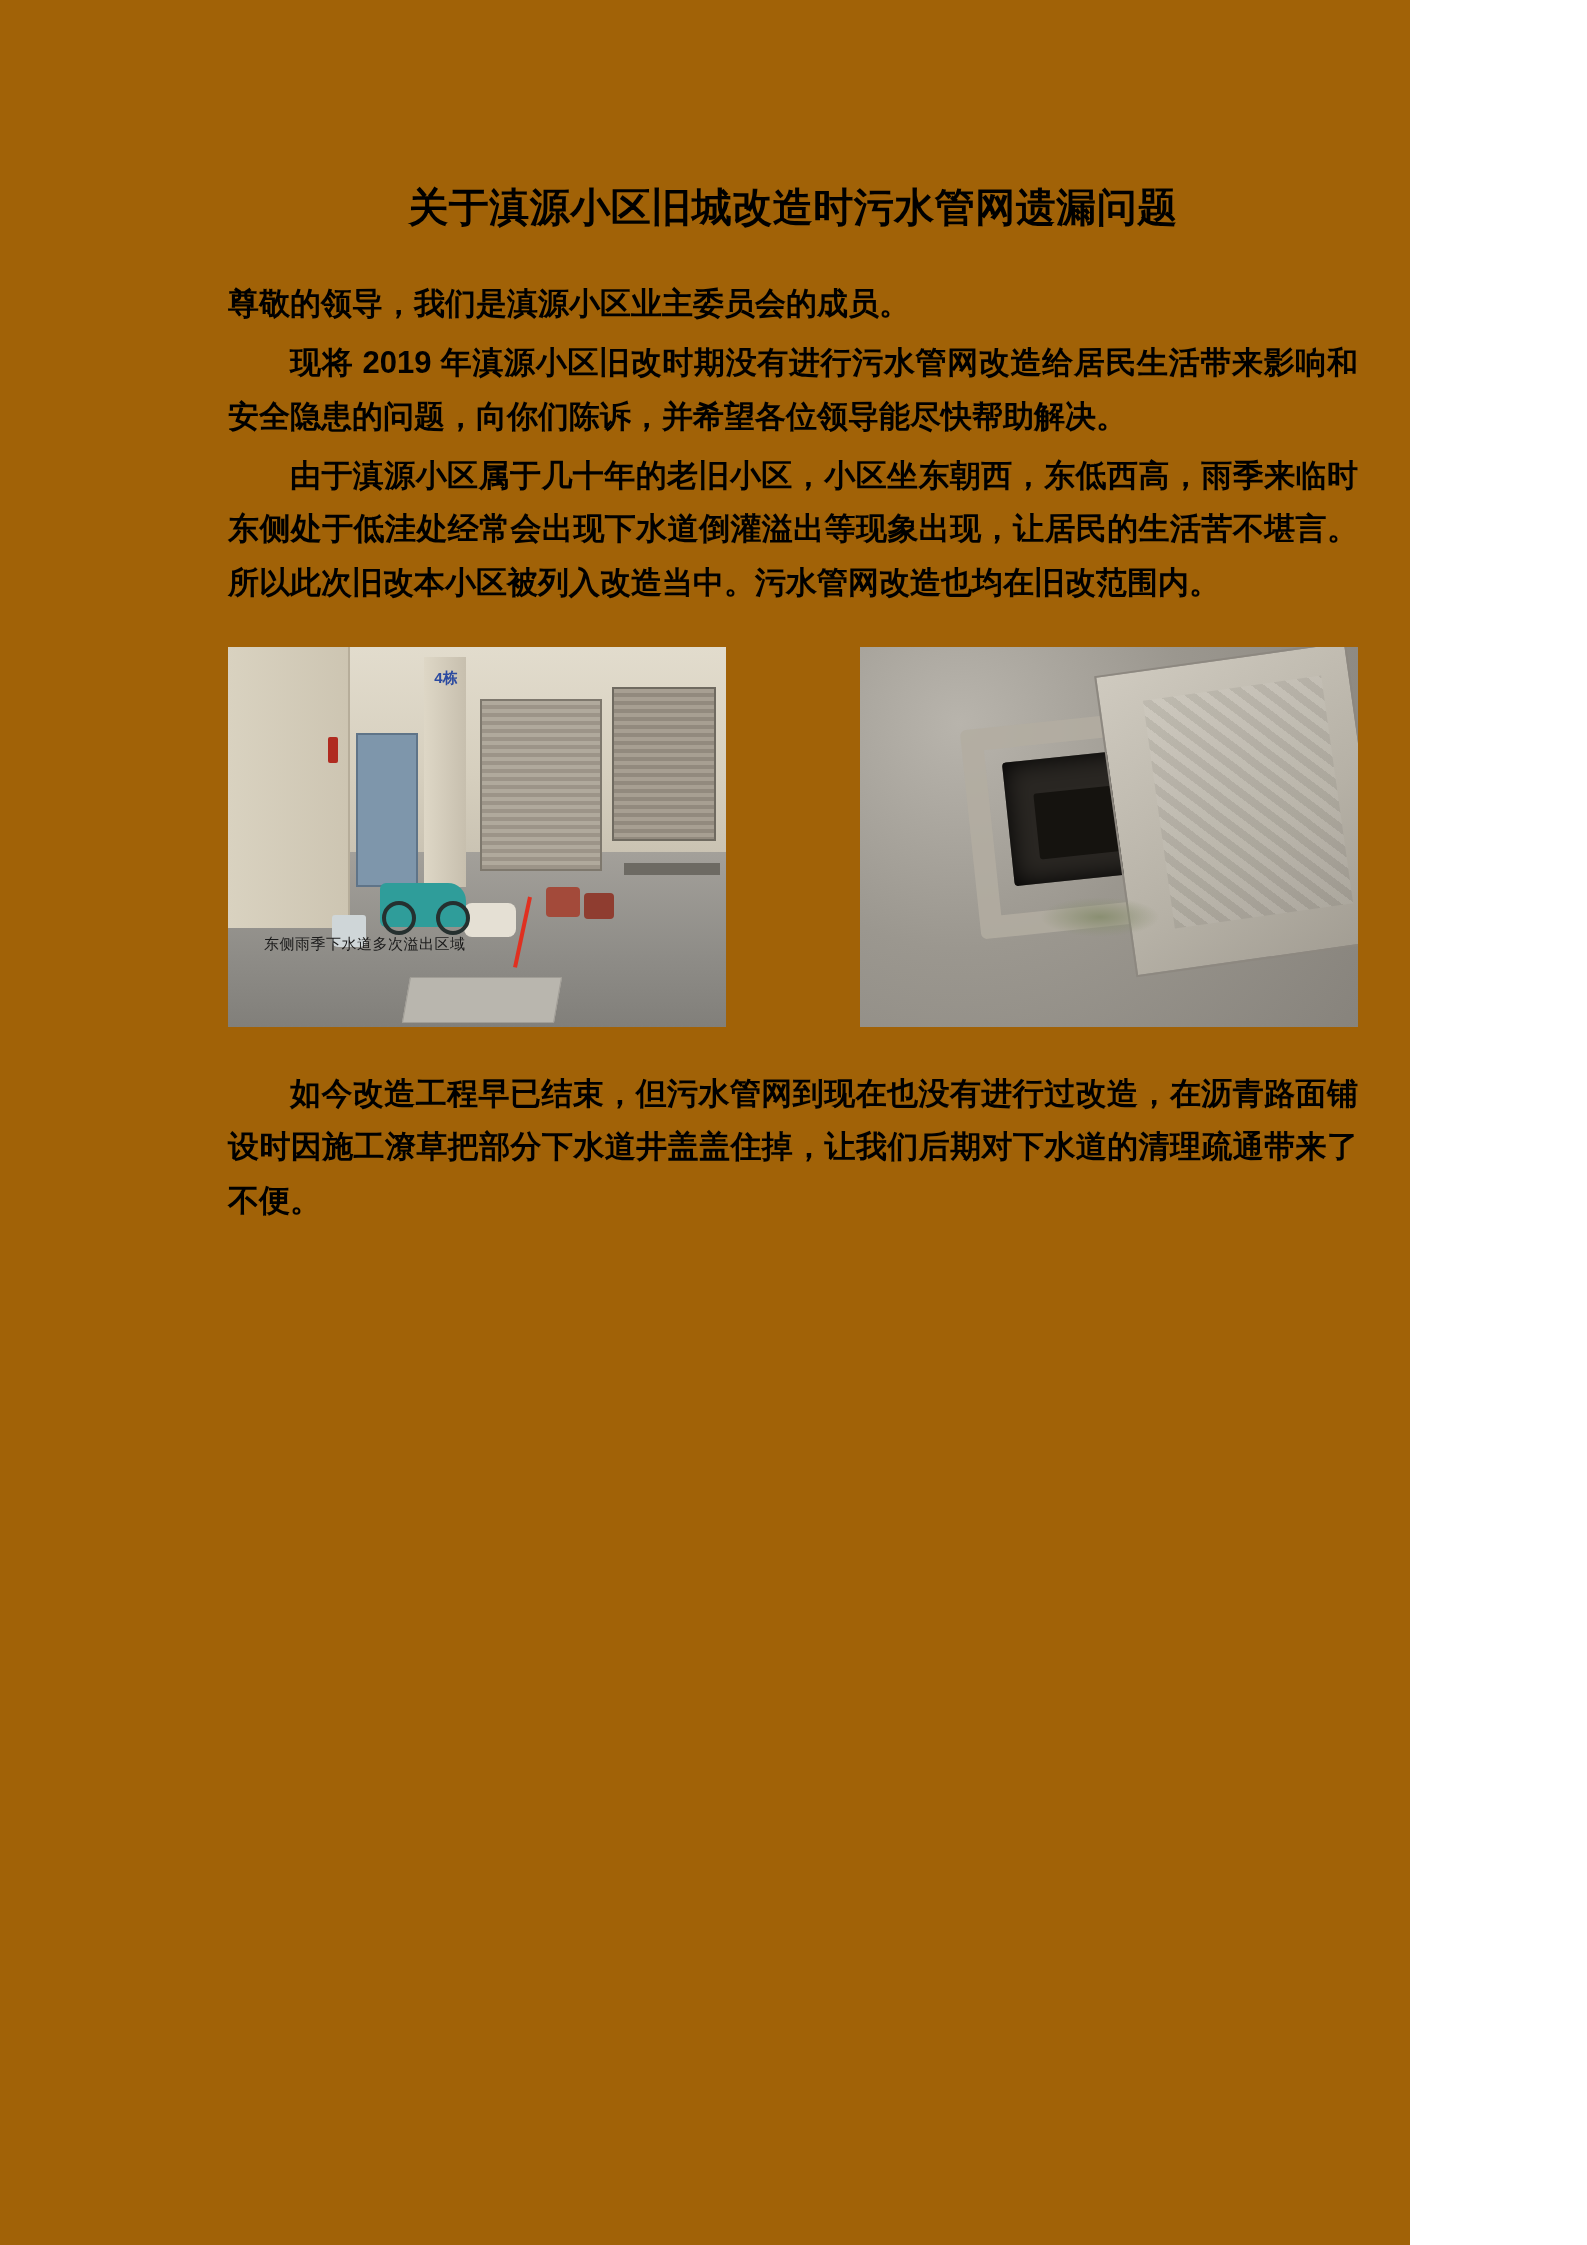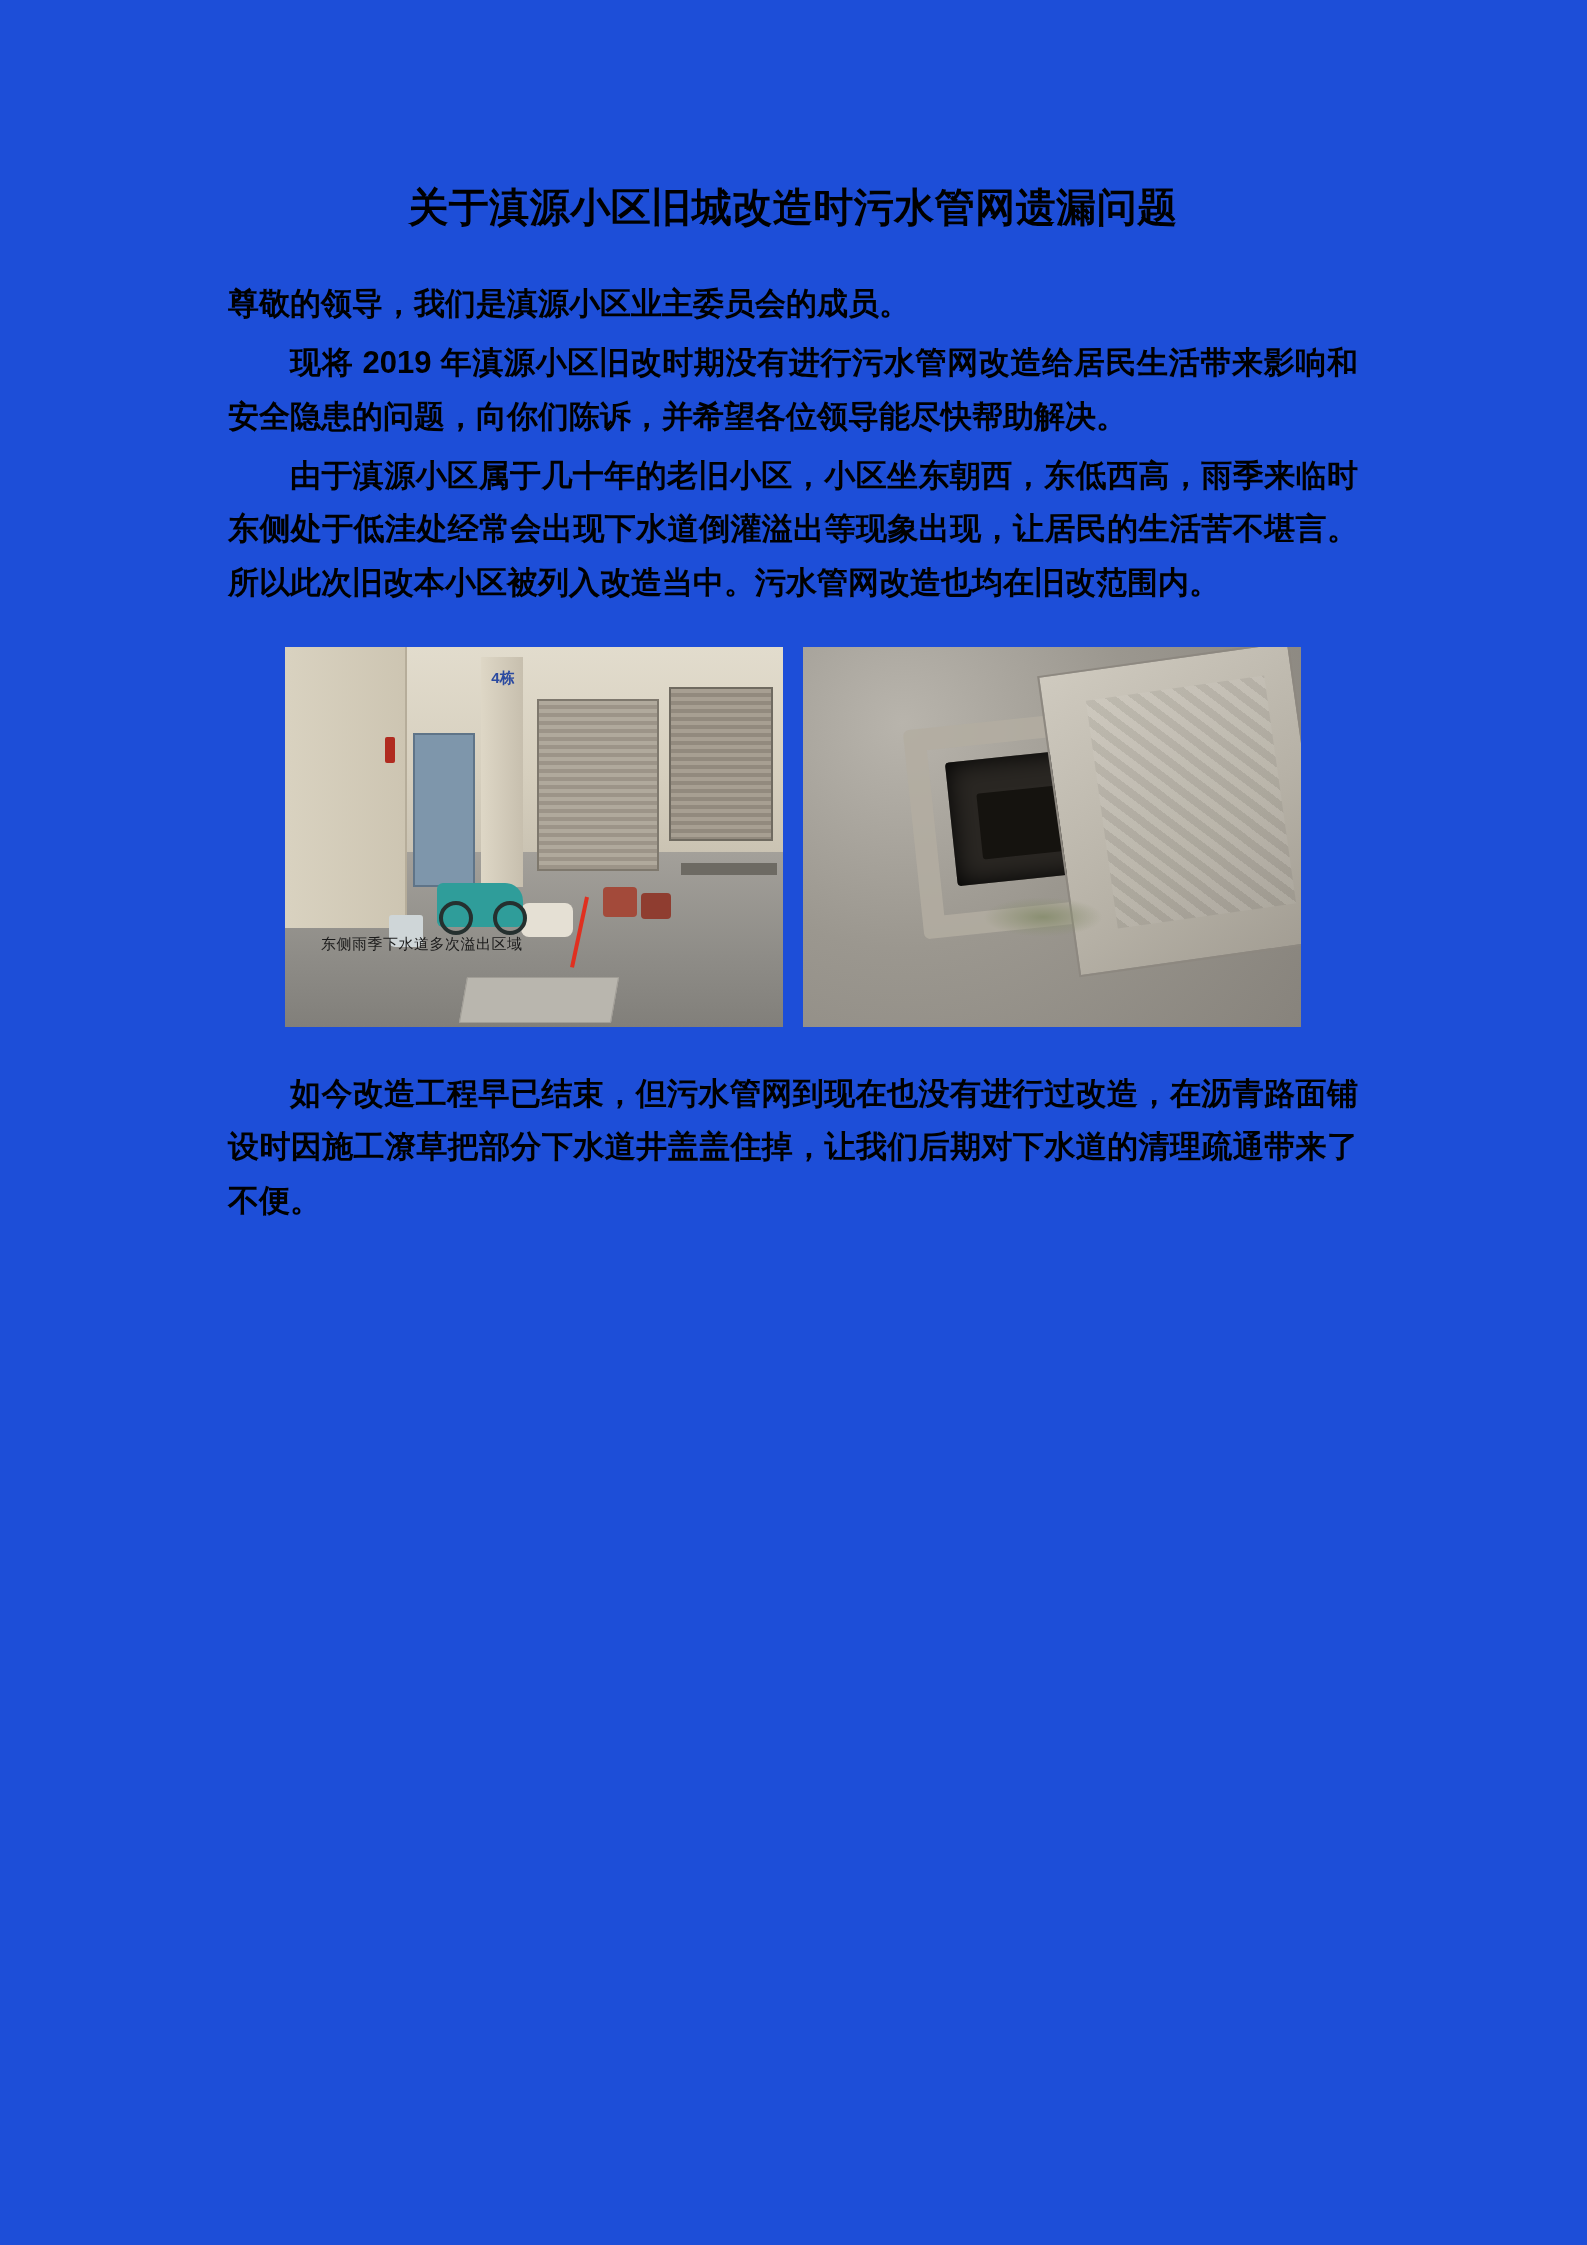--- a/index.html
+++ b/index.html
@@ -4,24 +4,24 @@
 <style>
   html, body {
     margin: 0;
     padding: 0;
     background: #ffffff;
   }
   body {
     font-family: "Liberation Sans", sans-serif;
   }
   .page {
-    width: 1587px;
+    width: 1410px;
     height: 2245px;
     position: relative;
-    background: #1d4ed8;
+    background: #a16207;
     box-sizing: border-box;
     overflow: hidden;
   }
   .doc-body {
     position: absolute;
     left: 228px;
     top: 180px;
     width: 1130px;
   }
   .doc-title {
@@ -41,21 +41,21 @@
     text-align: justify;
     text-justify: inter-ideograph;
     font-weight: bold;
   }
   .para.indent {
     text-indent: 2em;
   }
   .figure-row {
     margin: 38px 0 40px 0;
     display: flex;
-    justify-content: center;
+    justify-content: space-between;
     gap: 20px;
   }
   .photo {
     position: relative;
     overflow: hidden;
   }
   .photo-left {
     width: 498px;
     height: 380px;
     background: linear-gradient(180deg, #cfc9bc 0%, #b9b3a6 36%, #9b9890 58%, #8f8d87 100%);

